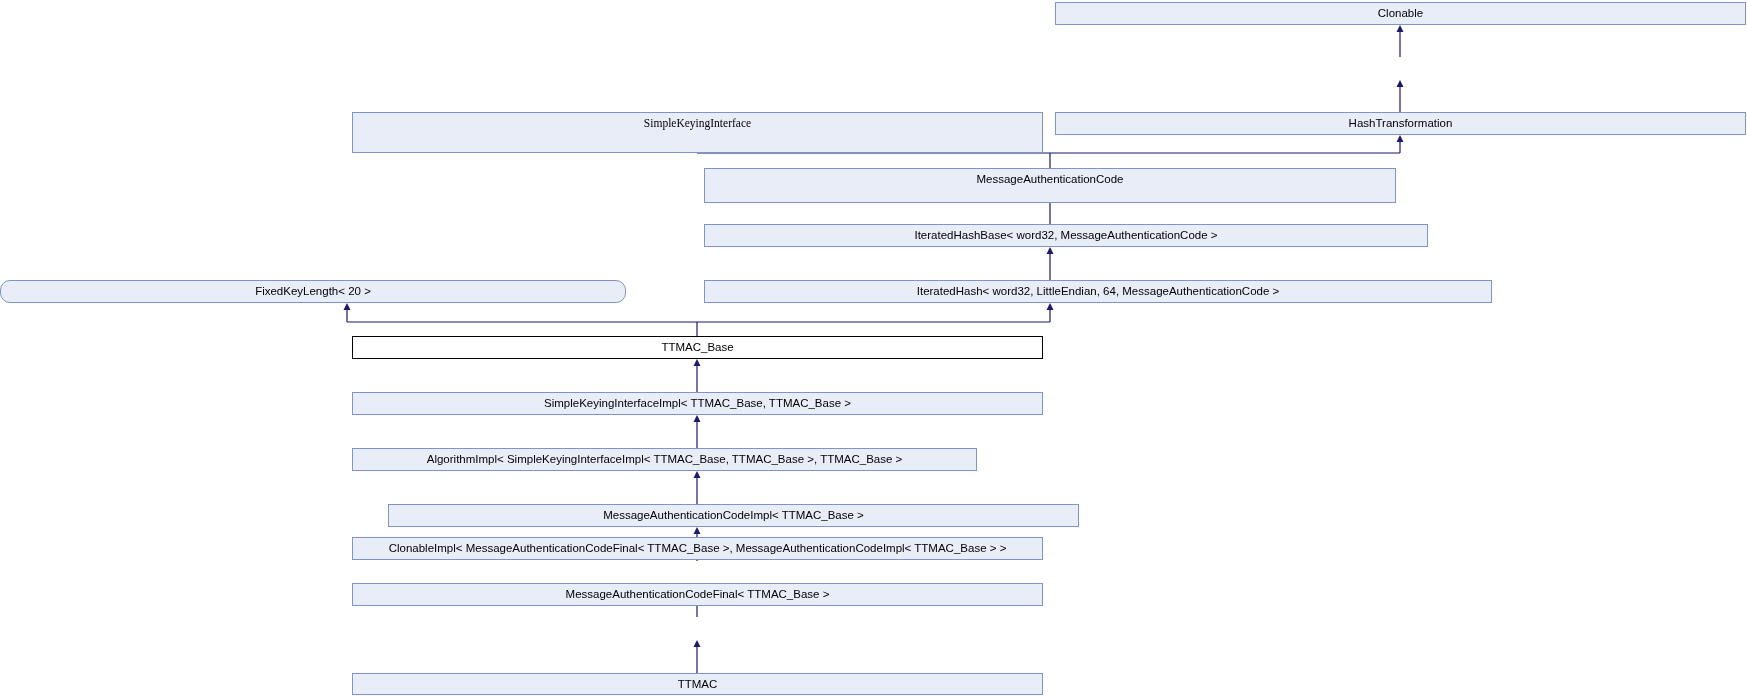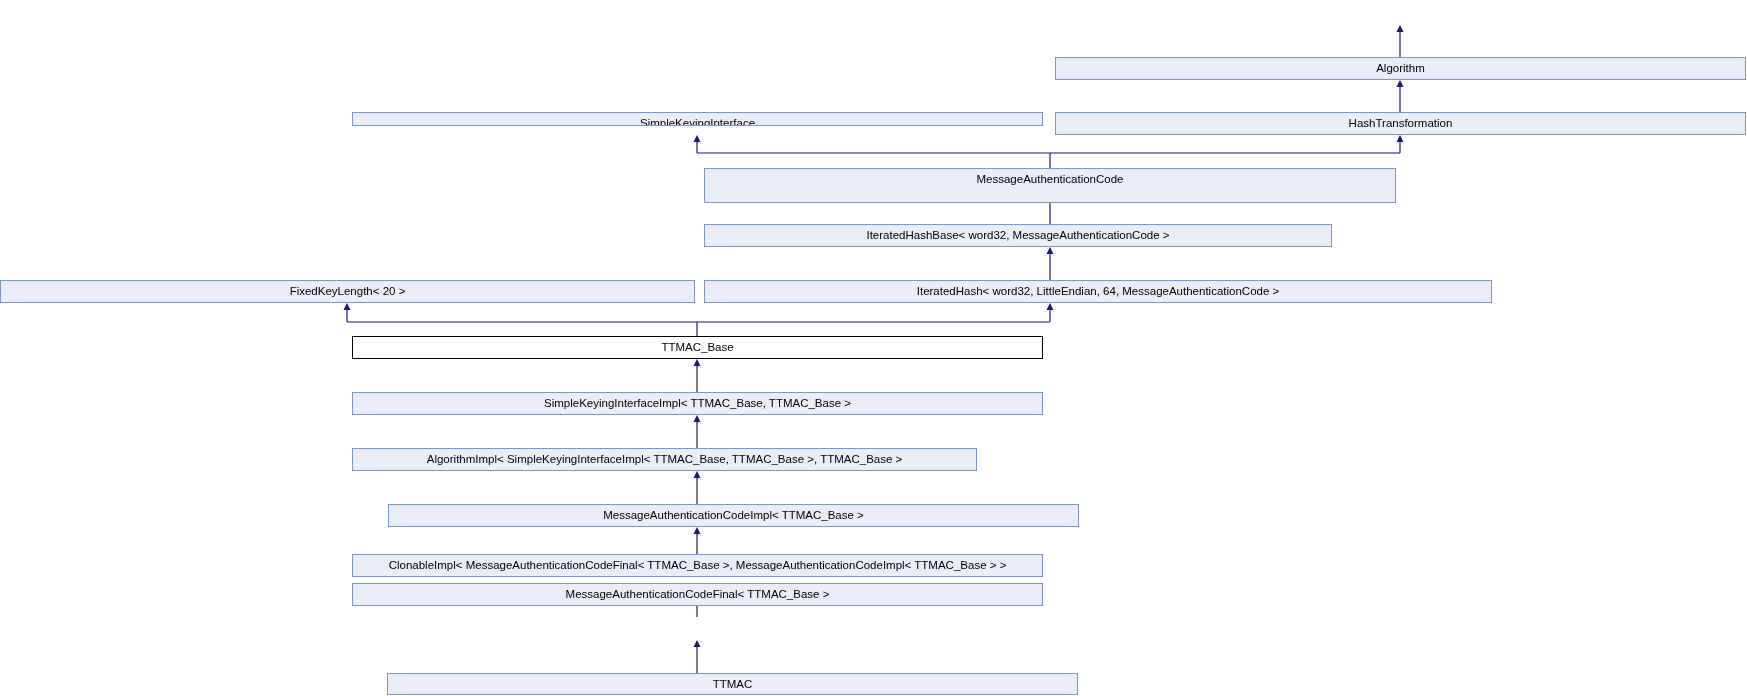--- a/index.html
+++ b/index.html
@@ -73,27 +73,27 @@
       <polygon points="697,415 693.5,422 700.5,422" fill="#191970"></polygon>
       <line x1="697" y1="504" x2="697" y2="476" stroke="#191970" stroke-width="1.2"></line>
       <polygon points="697,471 693.5,478 700.5,478" fill="#191970"></polygon>
       <line x1="697" y1="561" x2="697" y2="532" stroke="#191970" stroke-width="1.2"></line>
       <polygon points="697,527 693.5,534 700.5,534" fill="#191970"></polygon>
       <line x1="697" y1="617" x2="697" y2="589" stroke="#191970" stroke-width="1.2"></line>
       <polygon points="697,584 693.5,591 700.5,591" fill="#191970"></polygon>
       <line x1="697" y1="673" x2="697" y2="645" stroke="#191970" stroke-width="1.2"></line>
       <polygon points="697,640 693.5,647 700.5,647" fill="#191970"></polygon>
     </svg>
-    <div class="node" style="left: 1055px; top: 57px; width: 691px; height: 23px; line-height: 21px;">Algorithm</div>
-    <div class="node" style="left: 352px; top: 112px; width: 691px; height: 14px; line-height: 21px;">SimpleKeyingInterface</div>
+<div class="node" style="left: 1055px; top: 2px; width: 691px; height: 23px; line-height: 21px;">Clonable</div>
+    <div class="node" style="left: 352px; top: 112px; width: 691px; height: 41px; line-height: 21px; font-family: Liberation Serif, serif;">SimpleKeyingInterface</div>
     <div class="node" style="left: 1055px; top: 112px; width: 691px; height: 23px; line-height: 21px;">HashTransformation</div>
     <div class="node" style="left: 704px; top: 168px; width: 692px; height: 35px; line-height: 21px;">MessageAuthenticationCode</div>
-    <div class="node" style="left: 704px; top: 224px; width: 628px; height: 23px; line-height: 21px;">IteratedHashBase&lt; word32, MessageAuthenticationCode &gt;</div>
-    <div class="node" style="left: 0px; top: 280px; width: 695px; height: 23px; line-height: 21px;">FixedKeyLength&lt; 20 &gt;</div>
+    <div class="node" style="left: 704px; top: 224px; width: 724px; height: 23px; line-height: 21px;">IteratedHashBase&lt; word32, MessageAuthenticationCode &gt;</div>
+    <div class="node" style="left: 0px; top: 280px; width: 626px; height: 23px; line-height: 21px; border-radius: 10px;">FixedKeyLength&lt; 20 &gt;</div>
     <div class="node" style="left: 704px; top: 280px; width: 788px; height: 23px; line-height: 21px;">IteratedHash&lt; word32, LittleEndian, 64, MessageAuthenticationCode &gt;</div>
     <div class="node" style="left: 352px; top: 392px; width: 691px; height: 23px; line-height: 21px;">SimpleKeyingInterfaceImpl&lt; TTMAC_Base, TTMAC_Base &gt;</div>
     <div class="node current" style="left: 352px; top: 336px; width: 691px; height: 23px; line-height: 21px;">TTMAC_Base</div>
     <div class="node" style="left: 352px; top: 448px; width: 625px; height: 23px; line-height: 21px;">AlgorithmImpl&lt; SimpleKeyingInterfaceImpl&lt; TTMAC_Base, TTMAC_Base &gt;, TTMAC_Base &gt;</div>
     <div class="node" style="left: 352px; top: 504px; width: 691px; height: 23px; line-height: 21px; margin-left: 36px;">MessageAuthenticationCodeImpl&lt; TTMAC_Base &gt;</div>
-    <div class="node" style="left: 352px; top: 554px; width: 691px; height: 23px; line-height: 21px;">ClonableImpl&lt; MessageAuthenticationCodeFinal&lt; TTMAC_Base &gt;, MessageAuthenticationCodeImpl&lt; TTMAC_Base &gt; &gt;</div>
+    <div class="node" style="left: 352px; top: 537px; width: 691px; height: 23px; line-height: 21px;">ClonableImpl&lt; MessageAuthenticationCodeFinal&lt; TTMAC_Base &gt;, MessageAuthenticationCodeImpl&lt; TTMAC_Base &gt; &gt;</div>
     <div class="node" style="left: 352px; top: 583px; width: 691px; height: 23px; line-height: 21px;">MessageAuthenticationCodeFinal&lt; TTMAC_Base &gt;</div>
-    <div class="node" style="left: 352px; top: 673px; width: 691px; height: 22px; line-height: 20px; margin-left: 35px;">TTMAC</div>
+    <div class="node" style="left: 352px; top: 673px; width: 691px; height: 22px; line-height: 20px;">TTMAC</div>
   </div>
 
 </body></html>

